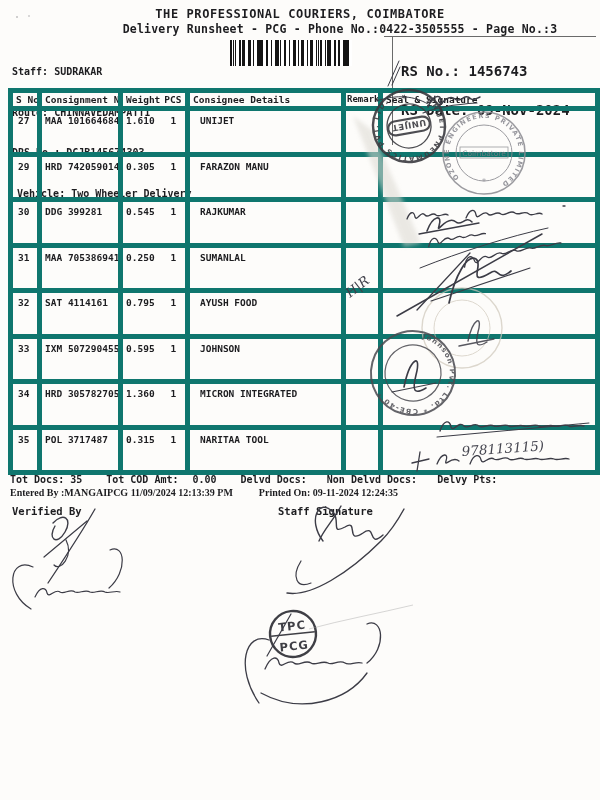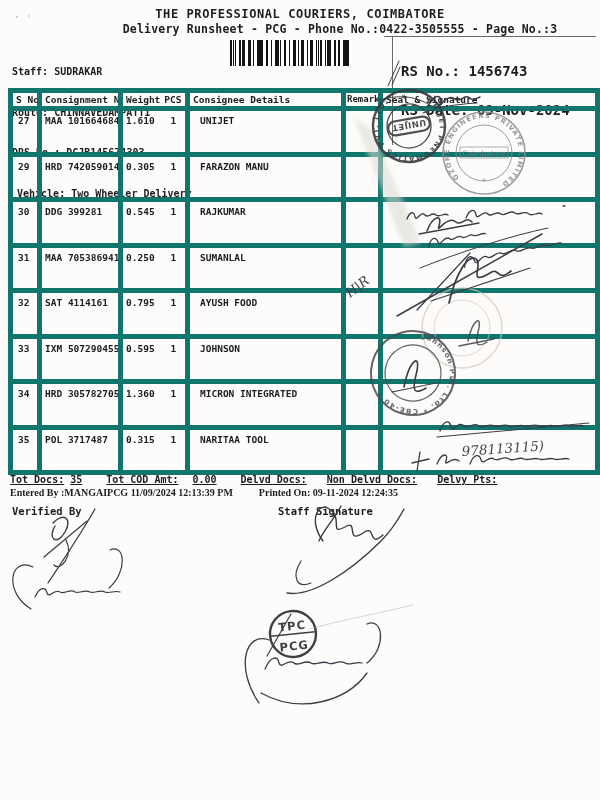--- a/index.html
+++ b/index.html
@@ -36,21 +36,21 @@
   th,td { border:5px solid #0f766e; font-weight:bold; vertical-align:top;
     text-align:left; white-space:nowrap; overflow:hidden; }
   th { font-size:9.5px; padding:1px 3px; height:11px; }
   th.c-rem { font-size:9px; padding:1px 1px; }
   tbody td { font-size:9.5px; padding:4px 3px 0 3px; height:36.5px; }
   td.c-sno { padding-left:5px; }
   td.c-name { padding-left:10px; }
   .pcs { margin-left:16px; }
   th .pcs-h { margin-left:4px; }
 
-  .totline { top:474px; left:10px; width:585px; font-size:10px; font-weight:bold; white-space:nowrap;text-decoration:underline; }
+  .totline { top:474px; left:10px; width:585px; font-size:10px; font-weight:bold; white-space:nowrap; }
   .entline { top:487px; left:10px; width:585px; font-size:10px; font-weight:bold; white-space:nowrap;font-family:Liberation Serif, serif; }
   .ml6{margin-left:6px} .ml14{margin-left:14px} .ml20{margin-left:20px}
   .ml24{margin-left:24px} .ml26{margin-left:26px}
 
   .verified-label { top:505px; left:12px; font-size:10.5px; font-weight:bold; }
   .staff-label { top:505px; left:278px; font-size:10.5px; font-weight:bold; }
 
   .specks { top:16px; left:16px; width:2px; height:2px; background:#c0c0c0;
     box-shadow: 12px -1px 0 #cccccc; border-radius:50%; }
 

